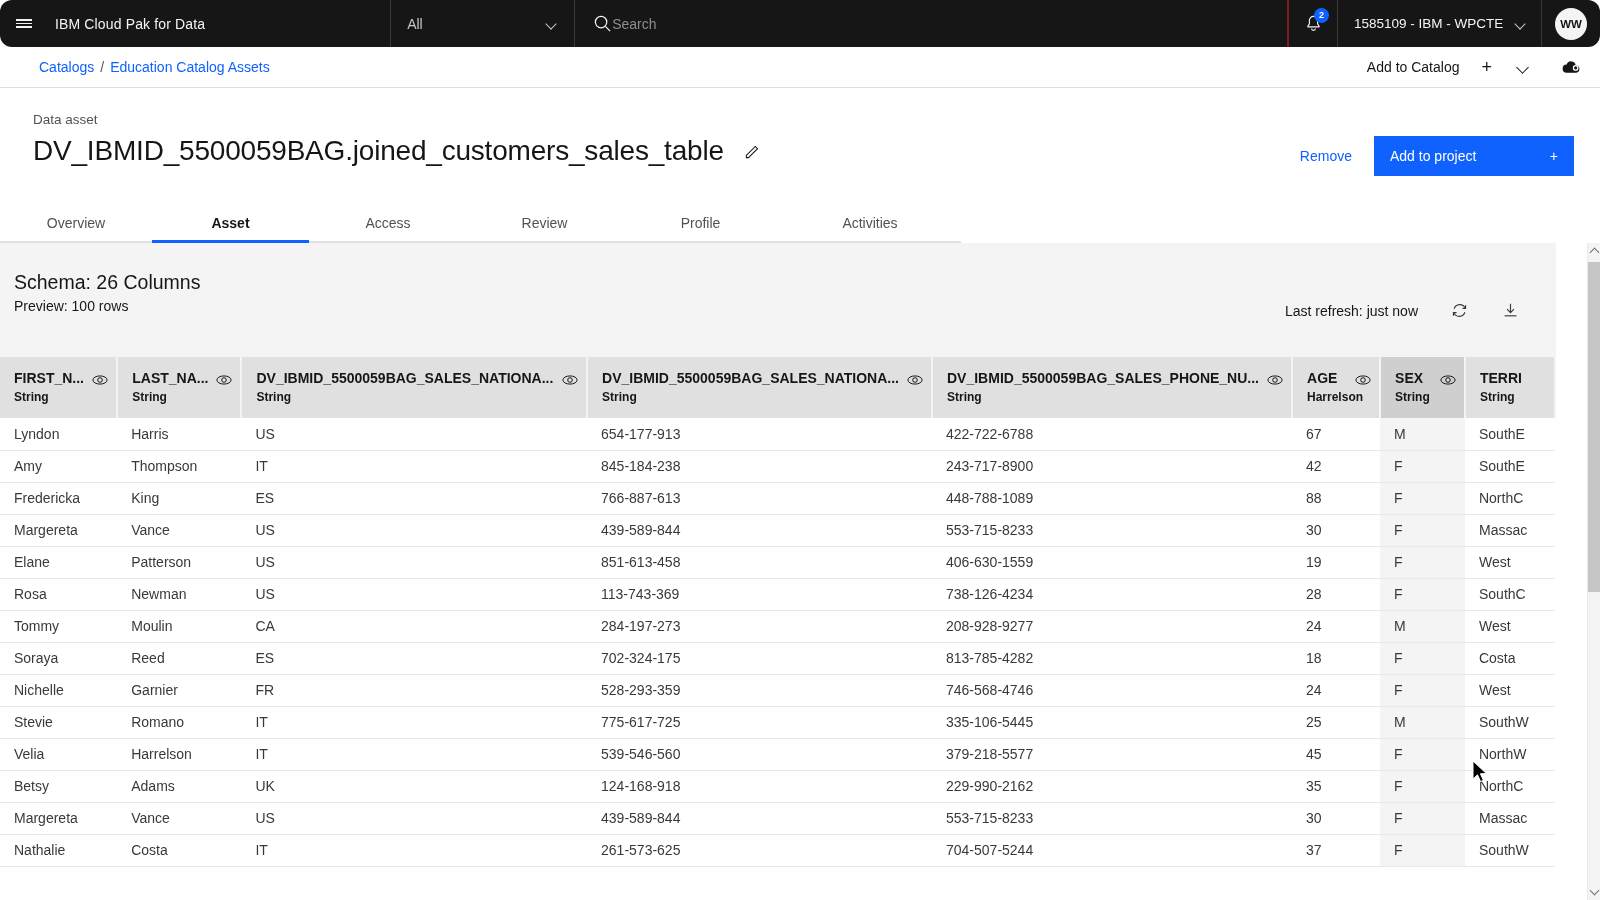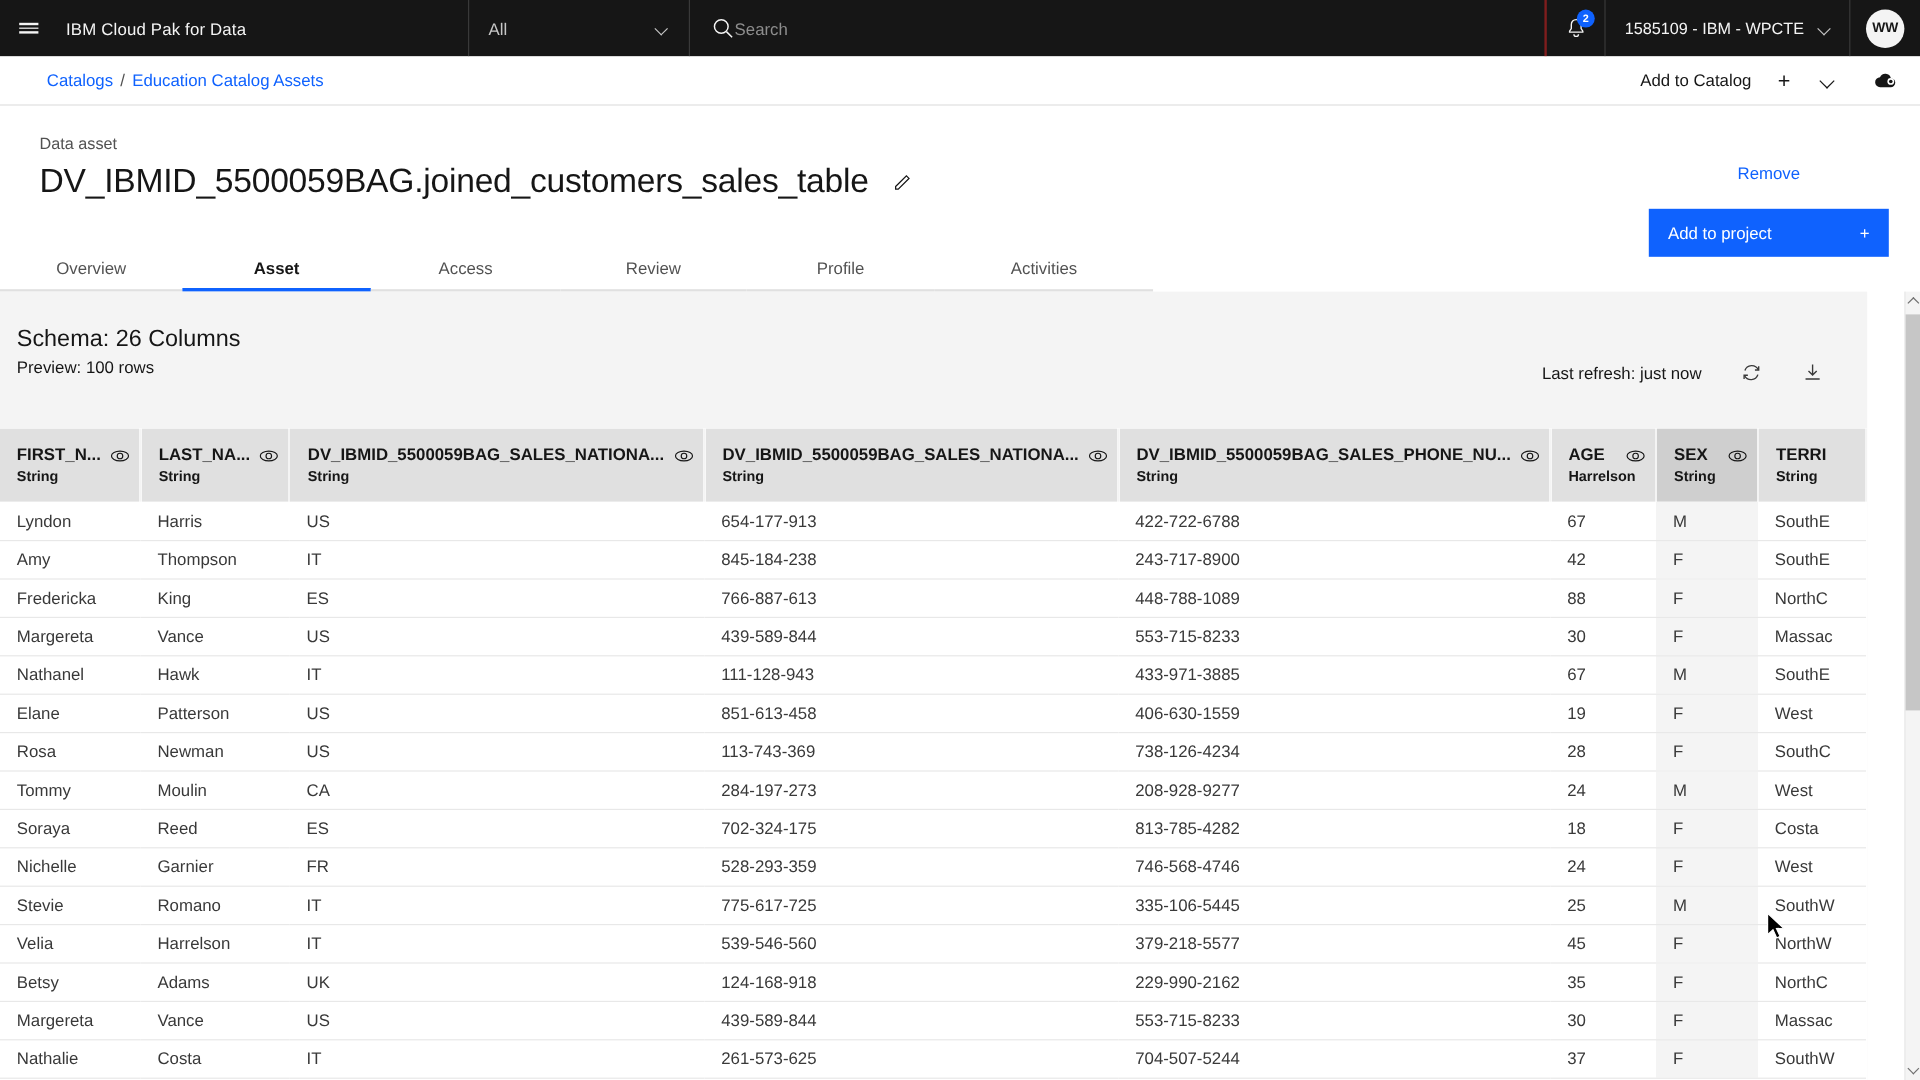--- a/index.html
+++ b/index.html
@@ -8,21 +8,21 @@
     font-family: "Liberation Sans", sans-serif;
     background: #ffffff;
     overflow: hidden;
   }
 
   
   .topbar {
     position: absolute; top: 0; left: 0;
     width: 1600px; height: 47px;
     background: #161616;
-    display: flex; align-items: stretch;
+    display: flex; align-items: stretch; border-radius: 12px;
   }
   .hamburger {
     width: 48px; display: flex; align-items: center; justify-content: center;
     cursor: pointer;
   }
   .hamburger span { display:block; width: 16px; height: 1.5px; background: #f4f4f4; margin: 2px 0; }
   .brand {
     display: flex; align-items: center;
     color: #f4f4f4; font-size: 14px; padding-left: 7px;
     letter-spacing: .01em; white-space: nowrap;
@@ -96,21 +96,21 @@
   .cloud-ico { margin-left: 28px; cursor: pointer; display:flex; }
 
   
   .titlearea { position: absolute; top: 88px; left: 0; width: 1600px; }
   .kicker { padding: 24px 0 0 33px; font-size: 13.5px; color: #525252; }
   .titlerow { display: flex; align-items: center; padding: 8px 0 0 33px; }
   .asset-title { font-size: 28px; font-weight: 400; color: #161616; letter-spacing: -0.2px; }
   .pencil { margin-left: 20px; cursor: pointer; display:flex; }
   .title-actions {
     position: absolute; right: 26px; top: 48px;
-    display: flex; align-items: center; gap: 22px; flex-direction: column;
+    display: flex; align-items: center; gap: 22px;
   }
   .link-btn { color: #0f62fe; font-size: 14px; cursor: pointer; }
   .primary-btn {
     background: #0f62fe; color: #fff; font-size: 14px;
     padding: 0 16px; height: 40px; min-width: 200px;
     display: flex; align-items: center; justify-content: space-between;
     gap: 20px; cursor: pointer; font-weight: 400;
   }
 
   
@@ -444,30 +444,20 @@
             <td>Margereta</td>
             <td>Vance</td>
             <td>US</td>
             <td>439-589-844</td>
             <td>553-715-8233</td>
             <td>30</td>
             <td class="hl">F</td>
             <td>Massac</td>
           </tr>
           <tr>
-            <td>Nathanel</td>
-            <td>Hawk</td>
-            <td>IT</td>
-            <td>111-128-943</td>
-            <td>433-971-3885</td>
-            <td>67</td>
-            <td class="hl">M</td>
-            <td>SouthE</td>
-          </tr>
-          <tr>
             <td>Elane</td>
             <td>Patterson</td>
             <td>US</td>
             <td>851-613-458</td>
             <td>406-630-1559</td>
             <td>19</td>
             <td class="hl">F</td>
             <td>West</td>
           </tr>
           <tr>

